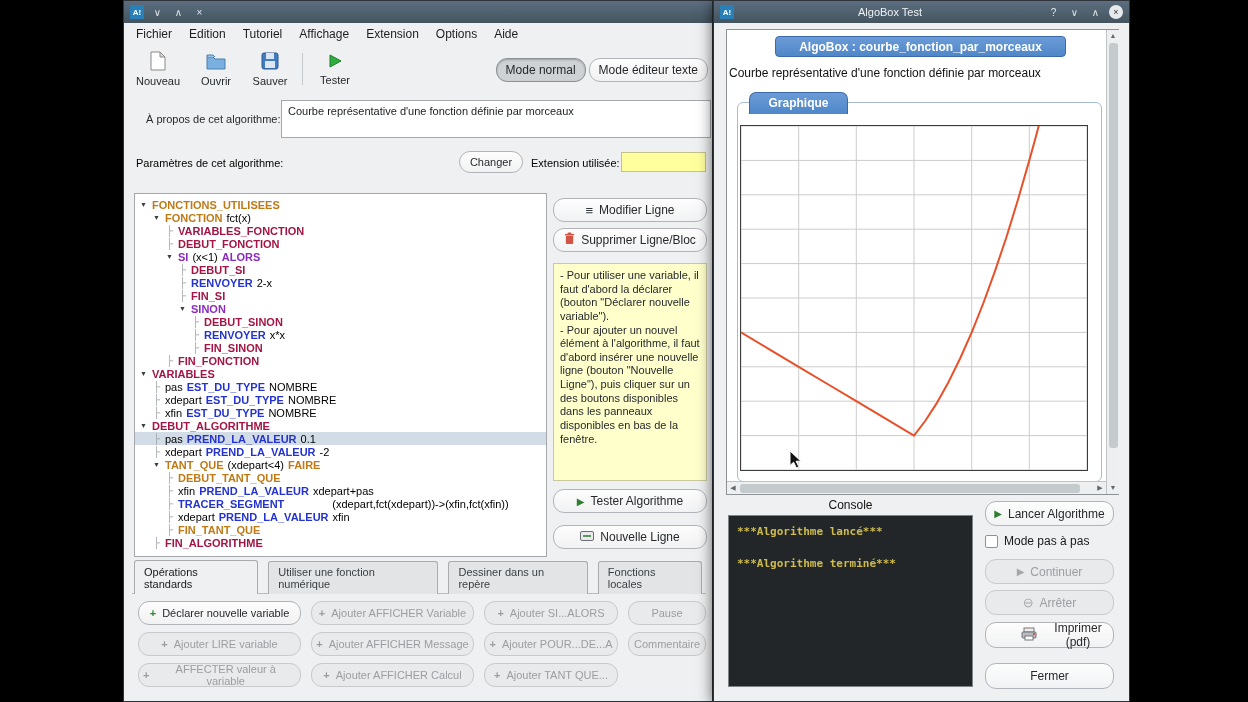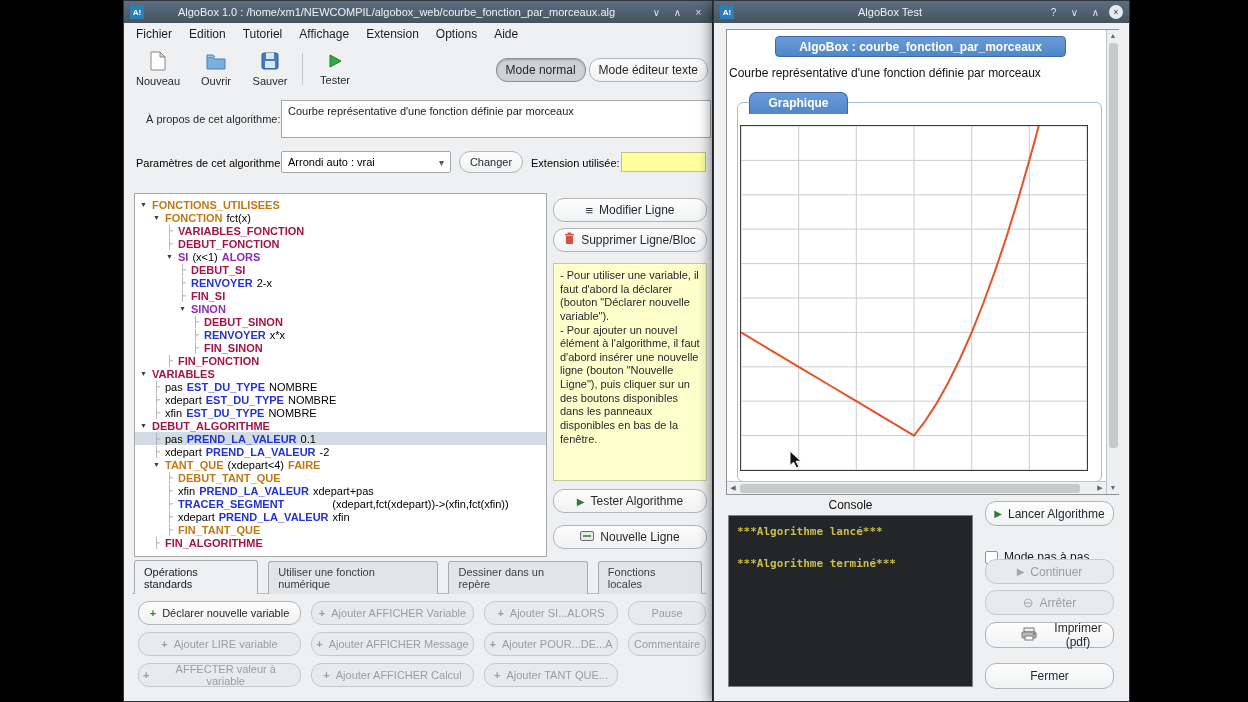--- a/index.html
+++ b/index.html
@@ -65,40 +65,39 @@
   .vscroll .bottom{position:absolute;bottom:0;left:0;right:0;}
   .hscroll{position:absolute;left:0;bottom:0;width:379px;height:13px;background:#edeff0;border-top:1px solid #c0c3c5;font-size:7px;color:#666;display:flex;align-items:center;}
   .hscroll .sarrow{width:12px;text-align:center;cursor:pointer;}
   .hthumb{position:absolute;left:13px;top:2px;width:340px;height:9px;background:#c5cacd;border-radius:3px;cursor:pointer;}
   .hscroll .sarrow.right{position:absolute;right:0;}
   .console-label{position:absolute;left:14px;top:497px;width:245px;text-align:center;font-size:12px;color:#111;}
   .console{position:absolute;left:14px;top:514px;width:245px;height:172px;background:#232629;border:1px solid #7f8388;font-family:"DejaVu Sans Mono",monospace;font-size:11px;font-weight:bold;padding:8px;line-height:16px;overflow:hidden;}
   .console div{min-height:16px;}
   .rbtn{position:absolute;left:271px;width:129px;height:25px;}
   #btn-lancer{top:500px;}
-  .mode-pas-row{position:absolute;left:271px;top:533px;display:flex;align-items:center;gap:6px;font-size:12px;color:#16191b;cursor:pointer;margin-top:16px;}
+  .mode-pas-row{position:absolute;left:271px;top:533px;display:flex;align-items:center;gap:6px;font-size:12px;color:#16191b;cursor:pointer;}
   .checkbox{width:13px;height:13px;background:#fff;border:1px solid #8d9296;border-radius:2px;display:inline-block;}
   #btn-continuer{top:558px;}
   #btn-arreter{top:589px;}
   #btn-imprimer{top:621px;height:26px;padding-left:35px;}
   #btn-fermer{top:662px;height:26px;}
   .icon-green-play{color:#2e7d32;font-size:10px;}
   .icon-gray-play{color:#a5a8ab;font-size:10px;}
   .icon-stop{color:#a5a8ab;font-size:13px;}
   .icon-lines{color:#33383c;font-size:13px;font-weight:bold;}
 </style>
 </head>
 <body>
 
 <div id="screen">
 
   <div id="main-win" class="window">
     <div class="titlebar">
       <span class="appicon">A!</span>
-      <span class="title">AlgoBox 1.0 : /home/xm1/NEWCOMPIL/algobox_web/courbe_fonction_par_morceaux.alg</span>
       <span class="tb-btn">∨</span>
       <span class="tb-btn">∧</span>
       <span class="tb-btn">×</span>
     </div>
 
     <div class="menubar">
         <span class="menu-item">Fichier</span>
         <span class="menu-item">Edition</span>
         <span class="menu-item">Tutoriel</span>
         <span class="menu-item">Affichage</span>
@@ -142,24 +141,20 @@
         <button class="btn">Mode éditeur texte</button>
       </div>
     </div>
 
     <div class="about-label">À propos de cet algorithme:</div>
     <div class="about-box">
       <span>Courbe représentative d'une fonction définie par morceaux</span>
     </div>
 
     <div class="params-label">Paramètres de cet algorithme:</div>
-    <div class="combo">
-      <span>Arrondi auto : vrai</span>
-      <span class="caret">▾</span>
-    </div>
     <button class="btn" id="btn-changer">Changer</button>
     <div class="ext-label">Extension utilisée:</div>
     <input class="ext-field" value="" style="">
 
     <div class="tree">
         <div class="tree-row">
           <span class="ind" style="width: 0px;"></span>
           <span class="arrow">▼</span>
           <span class="part" style="color: rgb(191, 122, 22);">FONCTIONS_UTILISEES</span>
         </div>

